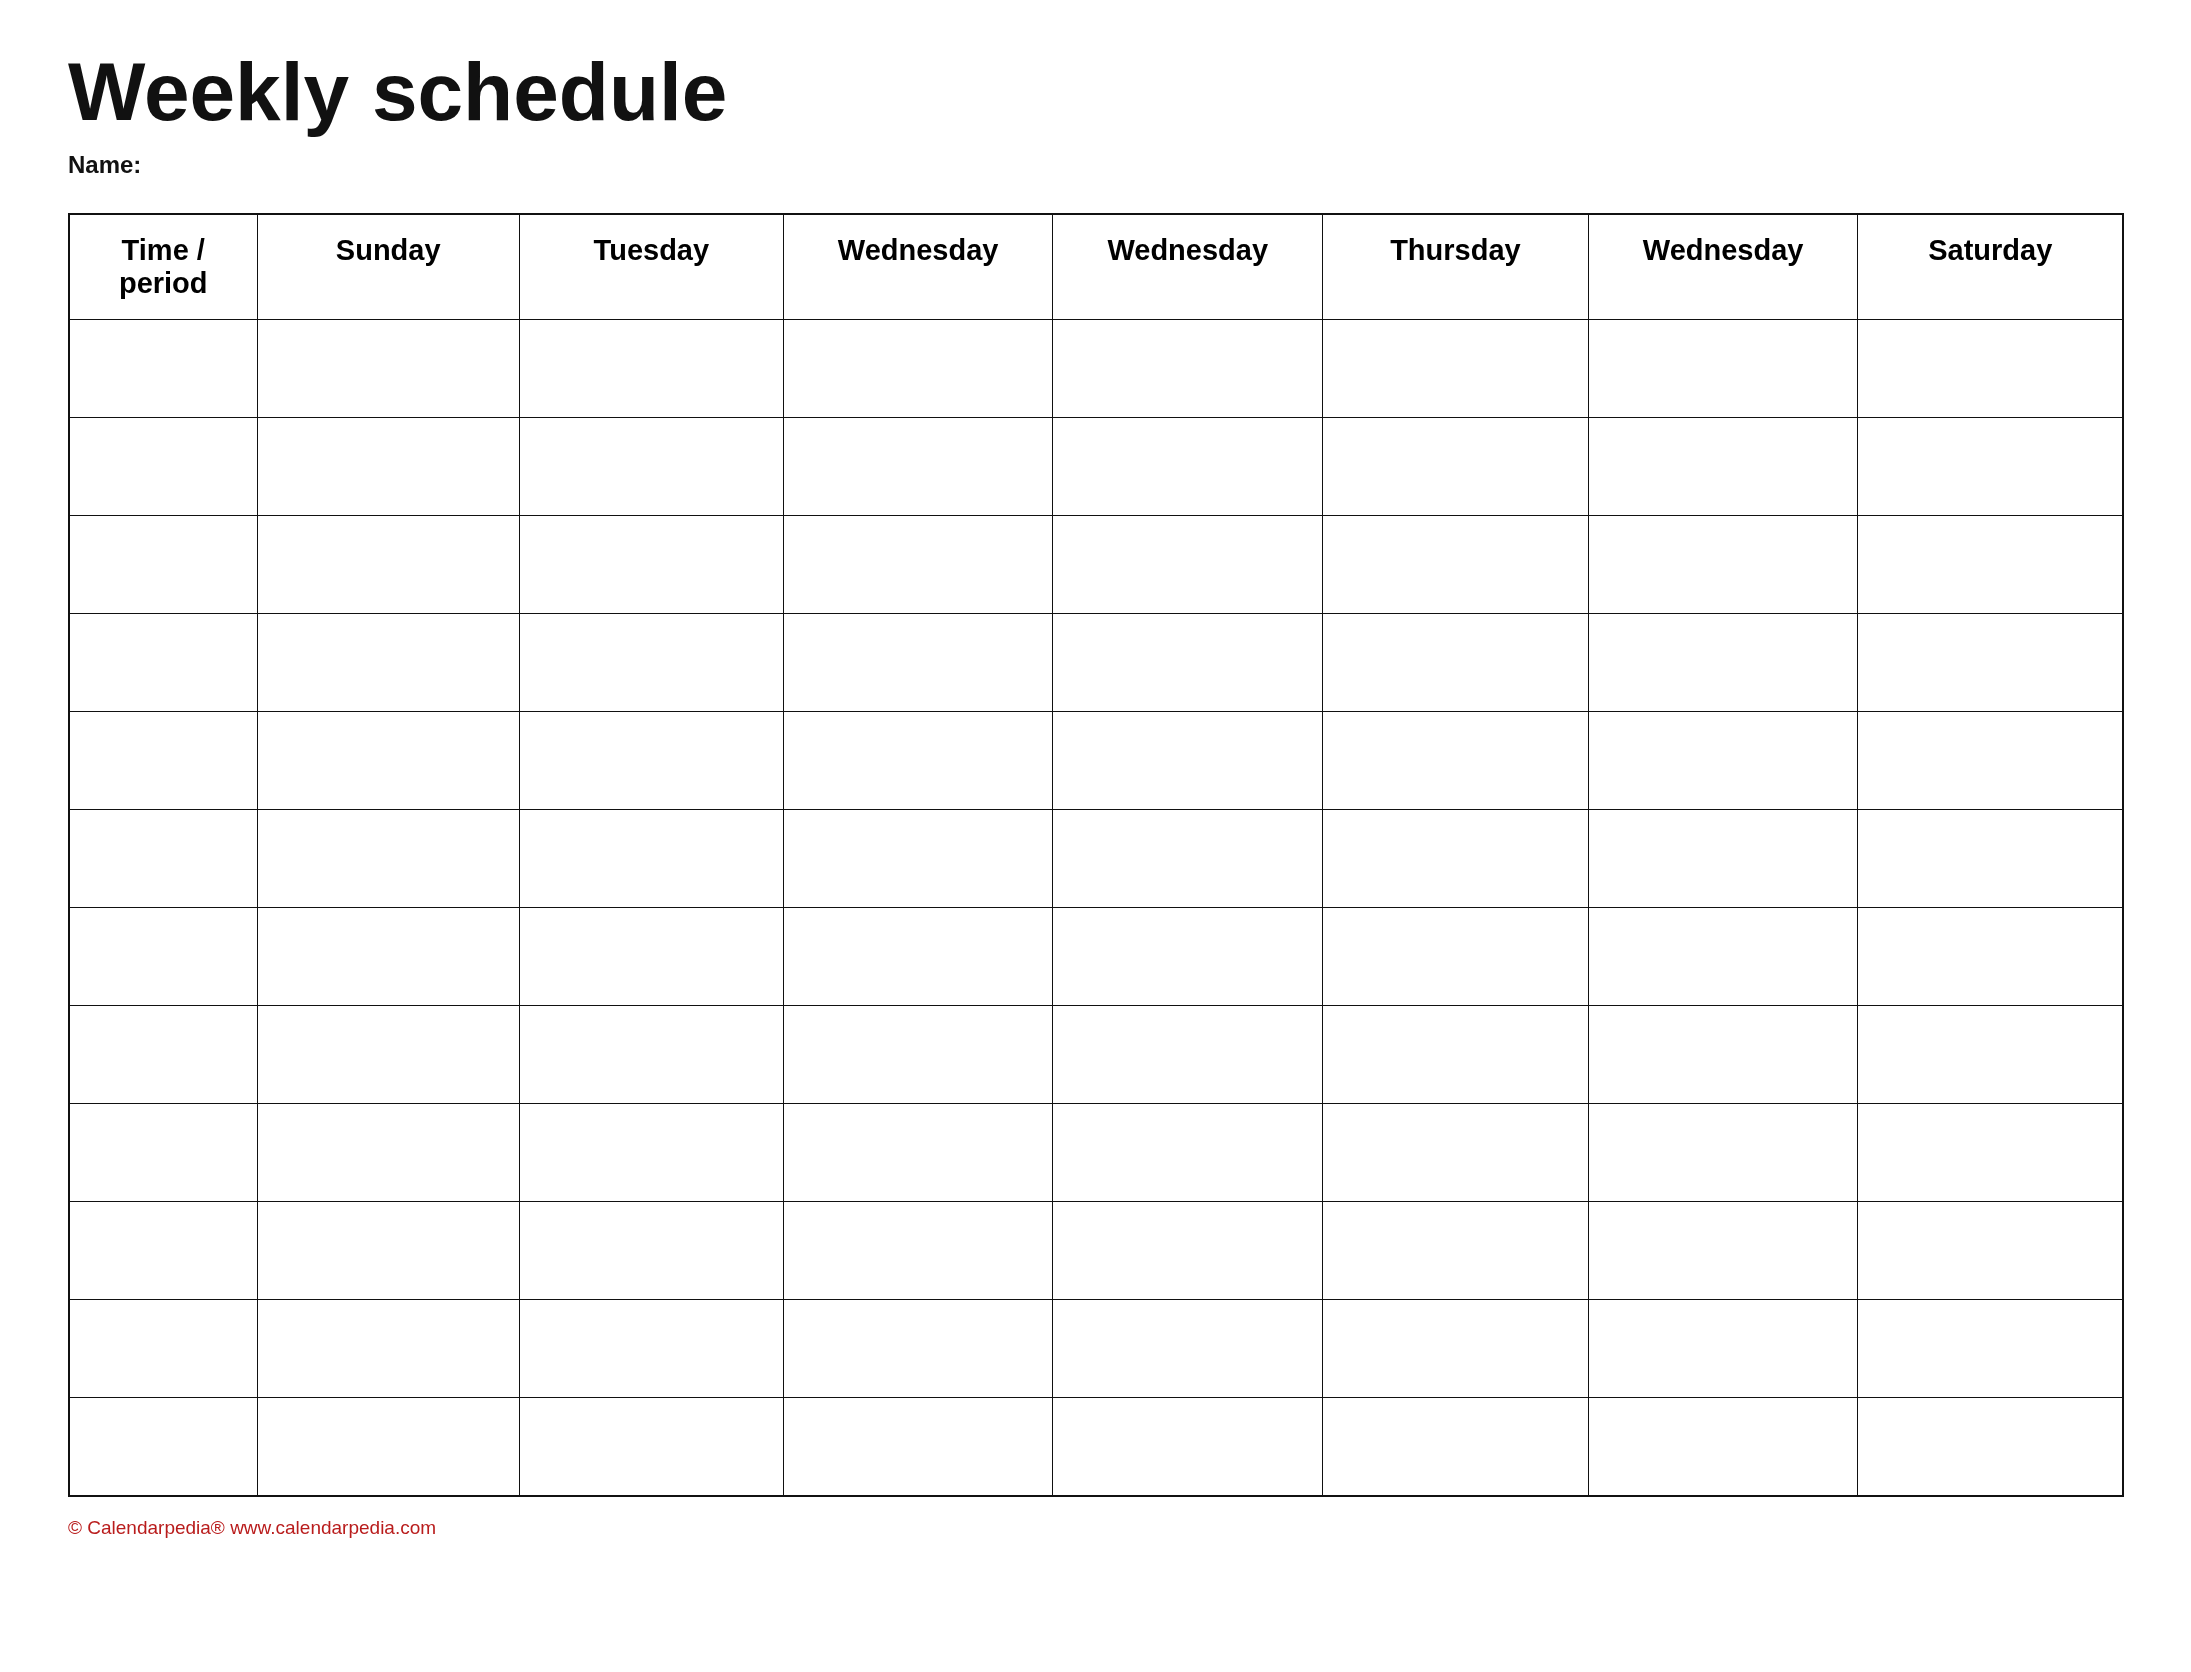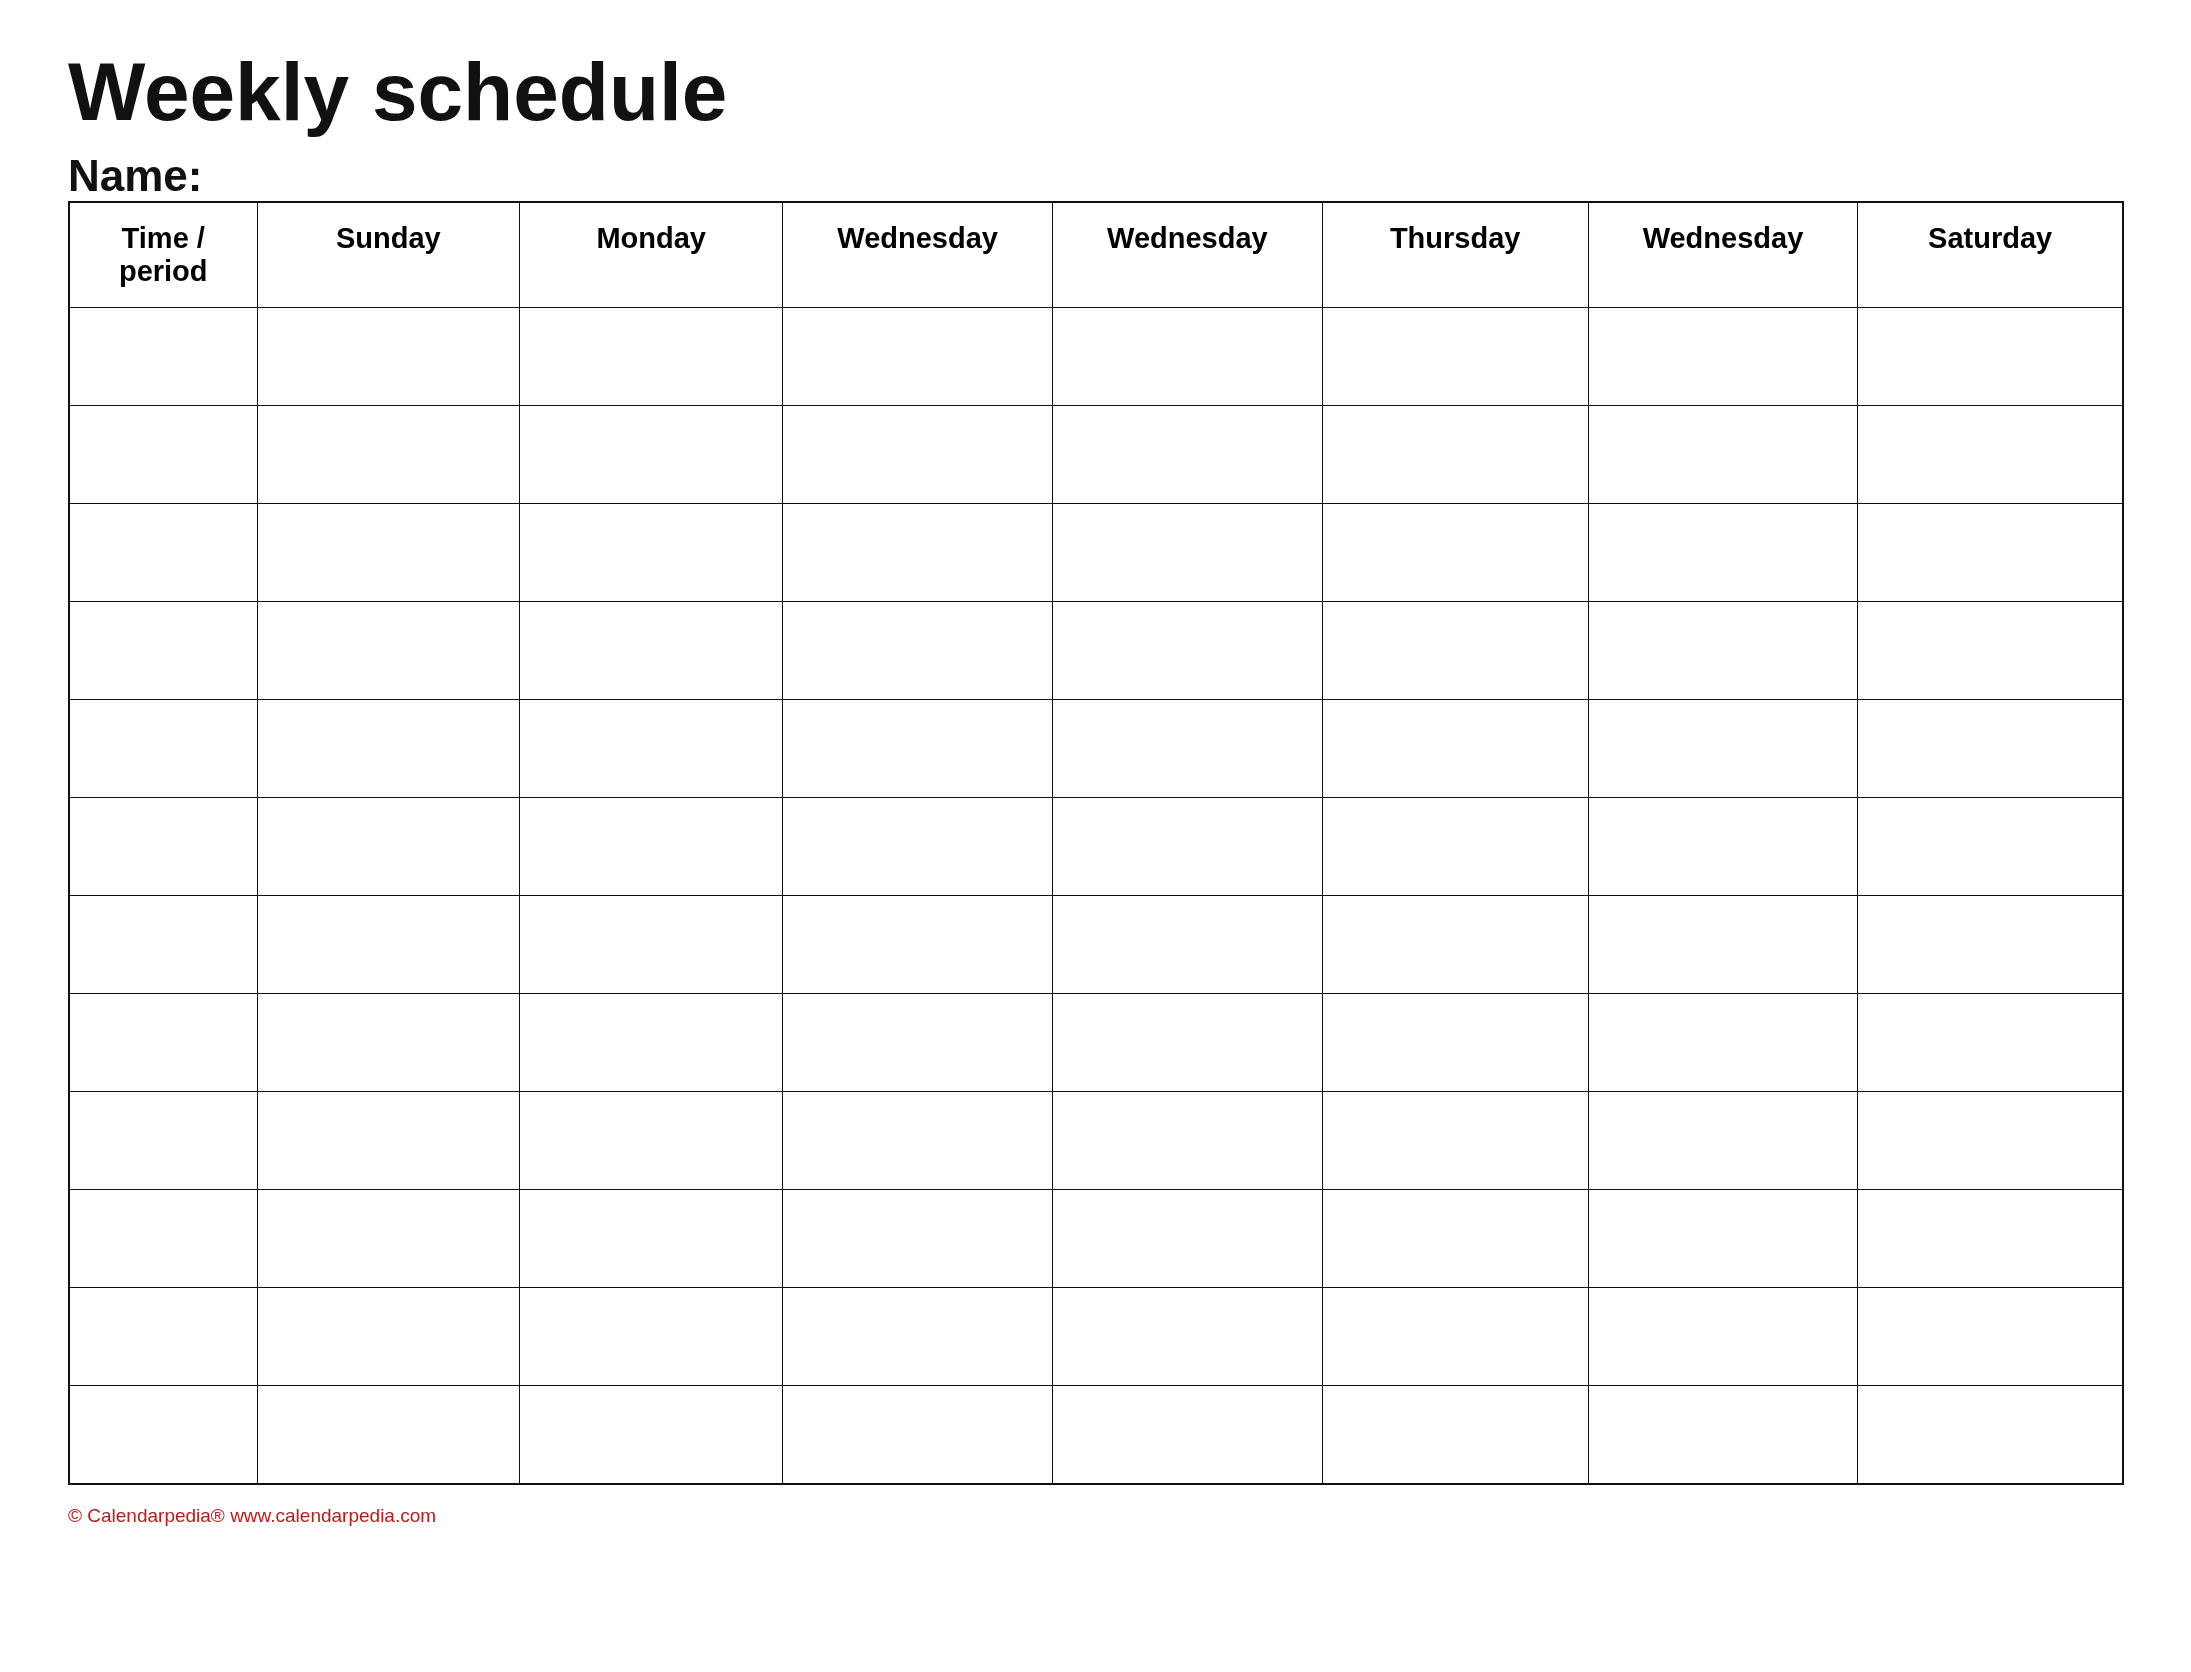--- a/index.html
+++ b/index.html
@@ -53,23 +53,24 @@
       color: #333333;
     }
 
     .logo-tagline {
       font-size: 20.5px;
       color: #555555;
       margin-top: 3.4px;
     }
 
     .name-row {
-      font-size: 44px;
+      font-size: 24px;
       font-weight: bold;
       color: #111111;
+      margin-bottom: 34px;
     }
 
     .schedule-table {
       width: 100%;
       border-collapse: collapse;
       border: 2.1px solid #111111;
     }
 
     .schedule-table th,
     .schedule-table td {
@@ -119,21 +120,21 @@
   <h1 class="title">Weekly schedule</h1>
 </div>
 
 <div class="name-row">Name:</div>
 
 <table class="schedule-table">
   <thead>
     <tr>
       <th class="time-header">Time / period</th>
       <th class="day-col">Sunday</th>
-      <th class="day-col">Monday</th>
+      <th class="day-col">Tuesday</th>
       <th class="day-col">Wednesday</th>
       <th class="day-col">Wednesday</th>
       <th class="day-col">Thursday</th>
       <th class="day-col">Wednesday</th>
       <th class="day-col">Saturday</th>
     </tr>
   </thead>
   <tbody id="table-body">
   <tr>
         <td class="time-cell"></td>

